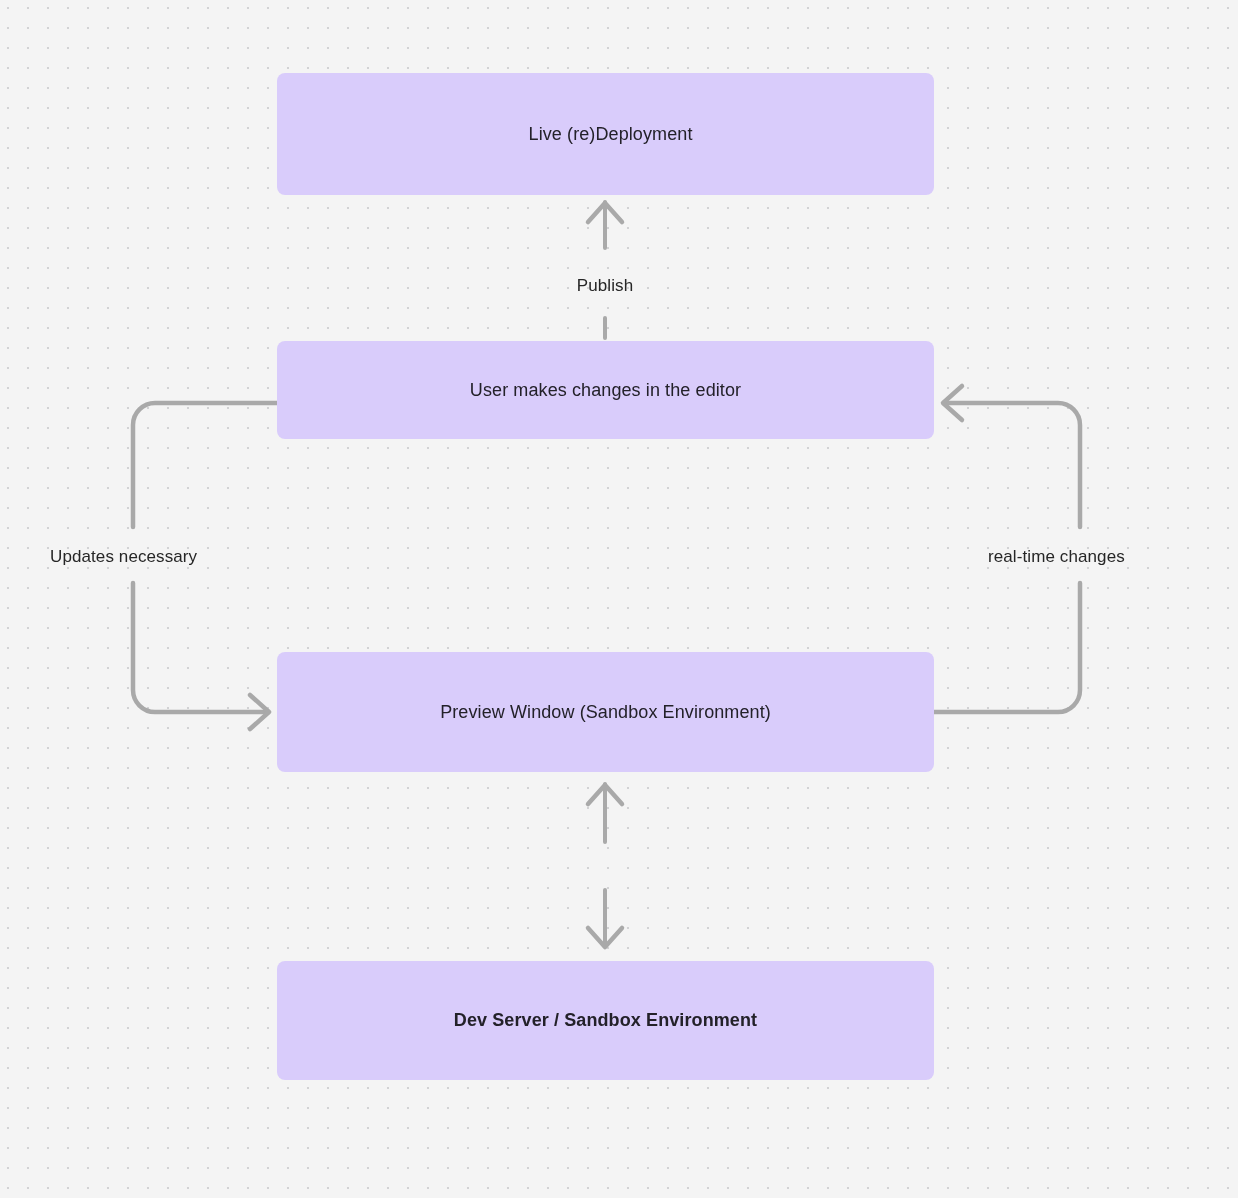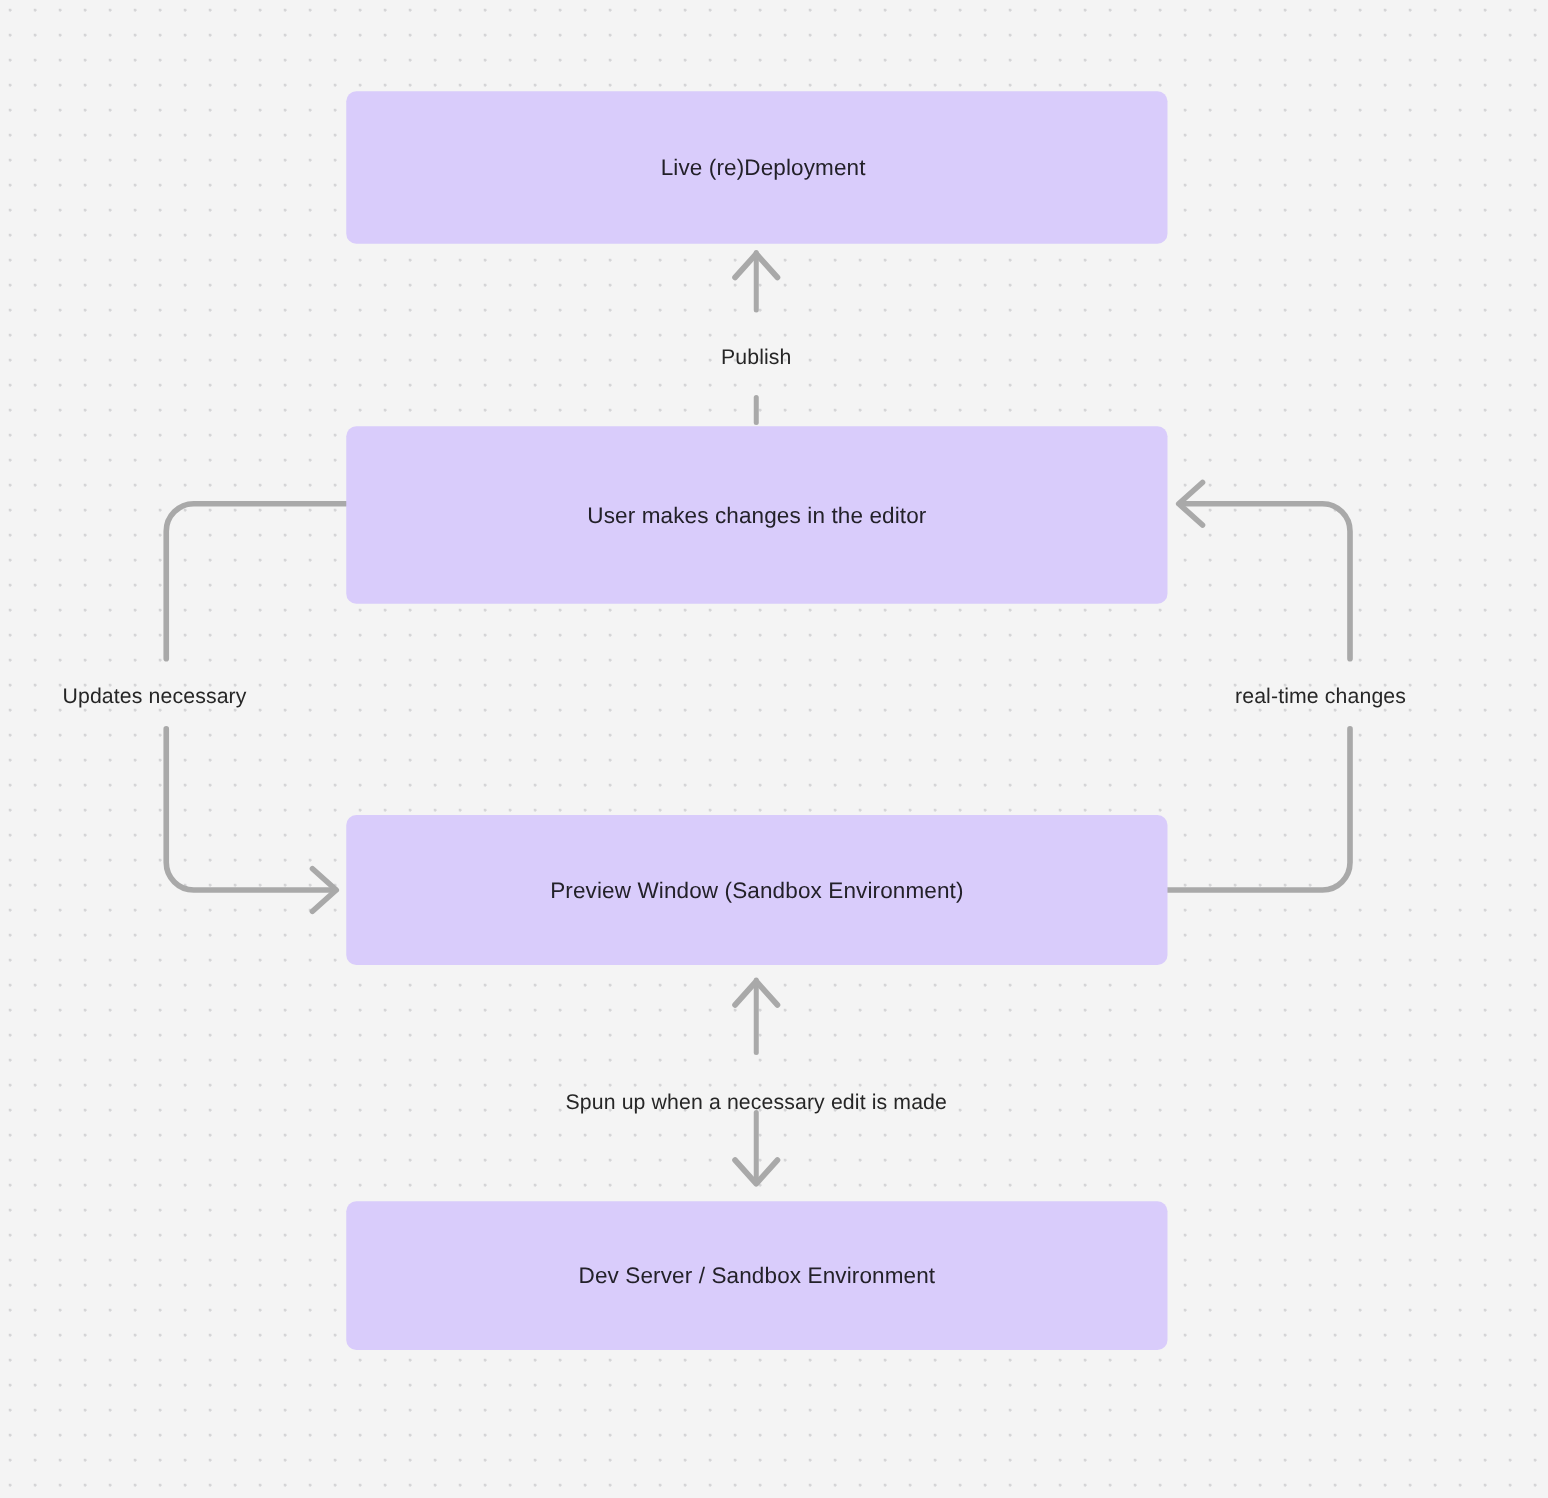--- a/index.html
+++ b/index.html
@@ -89,33 +89,32 @@
       <path d="M 588 804 L 605 785 L 622 804" stroke="#a9a9a9" stroke-width="4.5" fill="none" stroke-linecap="round" stroke-linejoin="round"></path>
       <path d="M 605 890 L 605 946" stroke="#a9a9a9" stroke-width="4" fill="none" stroke-linecap="round"></path>
       <path d="M 588 928 L 605 947 L 622 928" stroke="#a9a9a9" stroke-width="4.5" fill="none" stroke-linecap="round" stroke-linejoin="round"></path>
     </g>
   </svg>
 
   <div class="node" style="left:277px; top:73px; width:657px; height:122px;padding-left:28px;">
     <span>Live (re)Deployment</span>
   </div>
 
-  <div class="node" style="left:277px; top:341px; width:657px; height:142px;">
+  <div class="node" style="left:277px; top:341px; width:657px; height:98px;">
     <span>User makes changes in the editor</span>
   </div>
 
   <div class="node" style="left:277px; top:652px; width:657px; height:120px;">
     <span>Preview Window (Sandbox Environment)</span>
   </div>
 
-  <div class="node" style="left:277px; top:961px; width:657px; height:119px;">
+  <div class="node" style="left:277px; top:961px; width:657px; height:119px;font-weight:bold;">
     <span>Dev Server / Sandbox Environment</span>
   </div>
 
   <div class="edge-label centered" style="left:605px; top:270px;">Publish</div>
 
   <div class="edge-label" style="left:50px; top:547px;">Updates necessary</div>
 
   <div class="edge-label" style="left:988px; top:547px;">real-time changes</div>
 
-  <div class="edge-label centered" style="left:605px; top:866px;">Spun up when a necessary edit is made</div>
 
 </div>
 
 </body></html>

